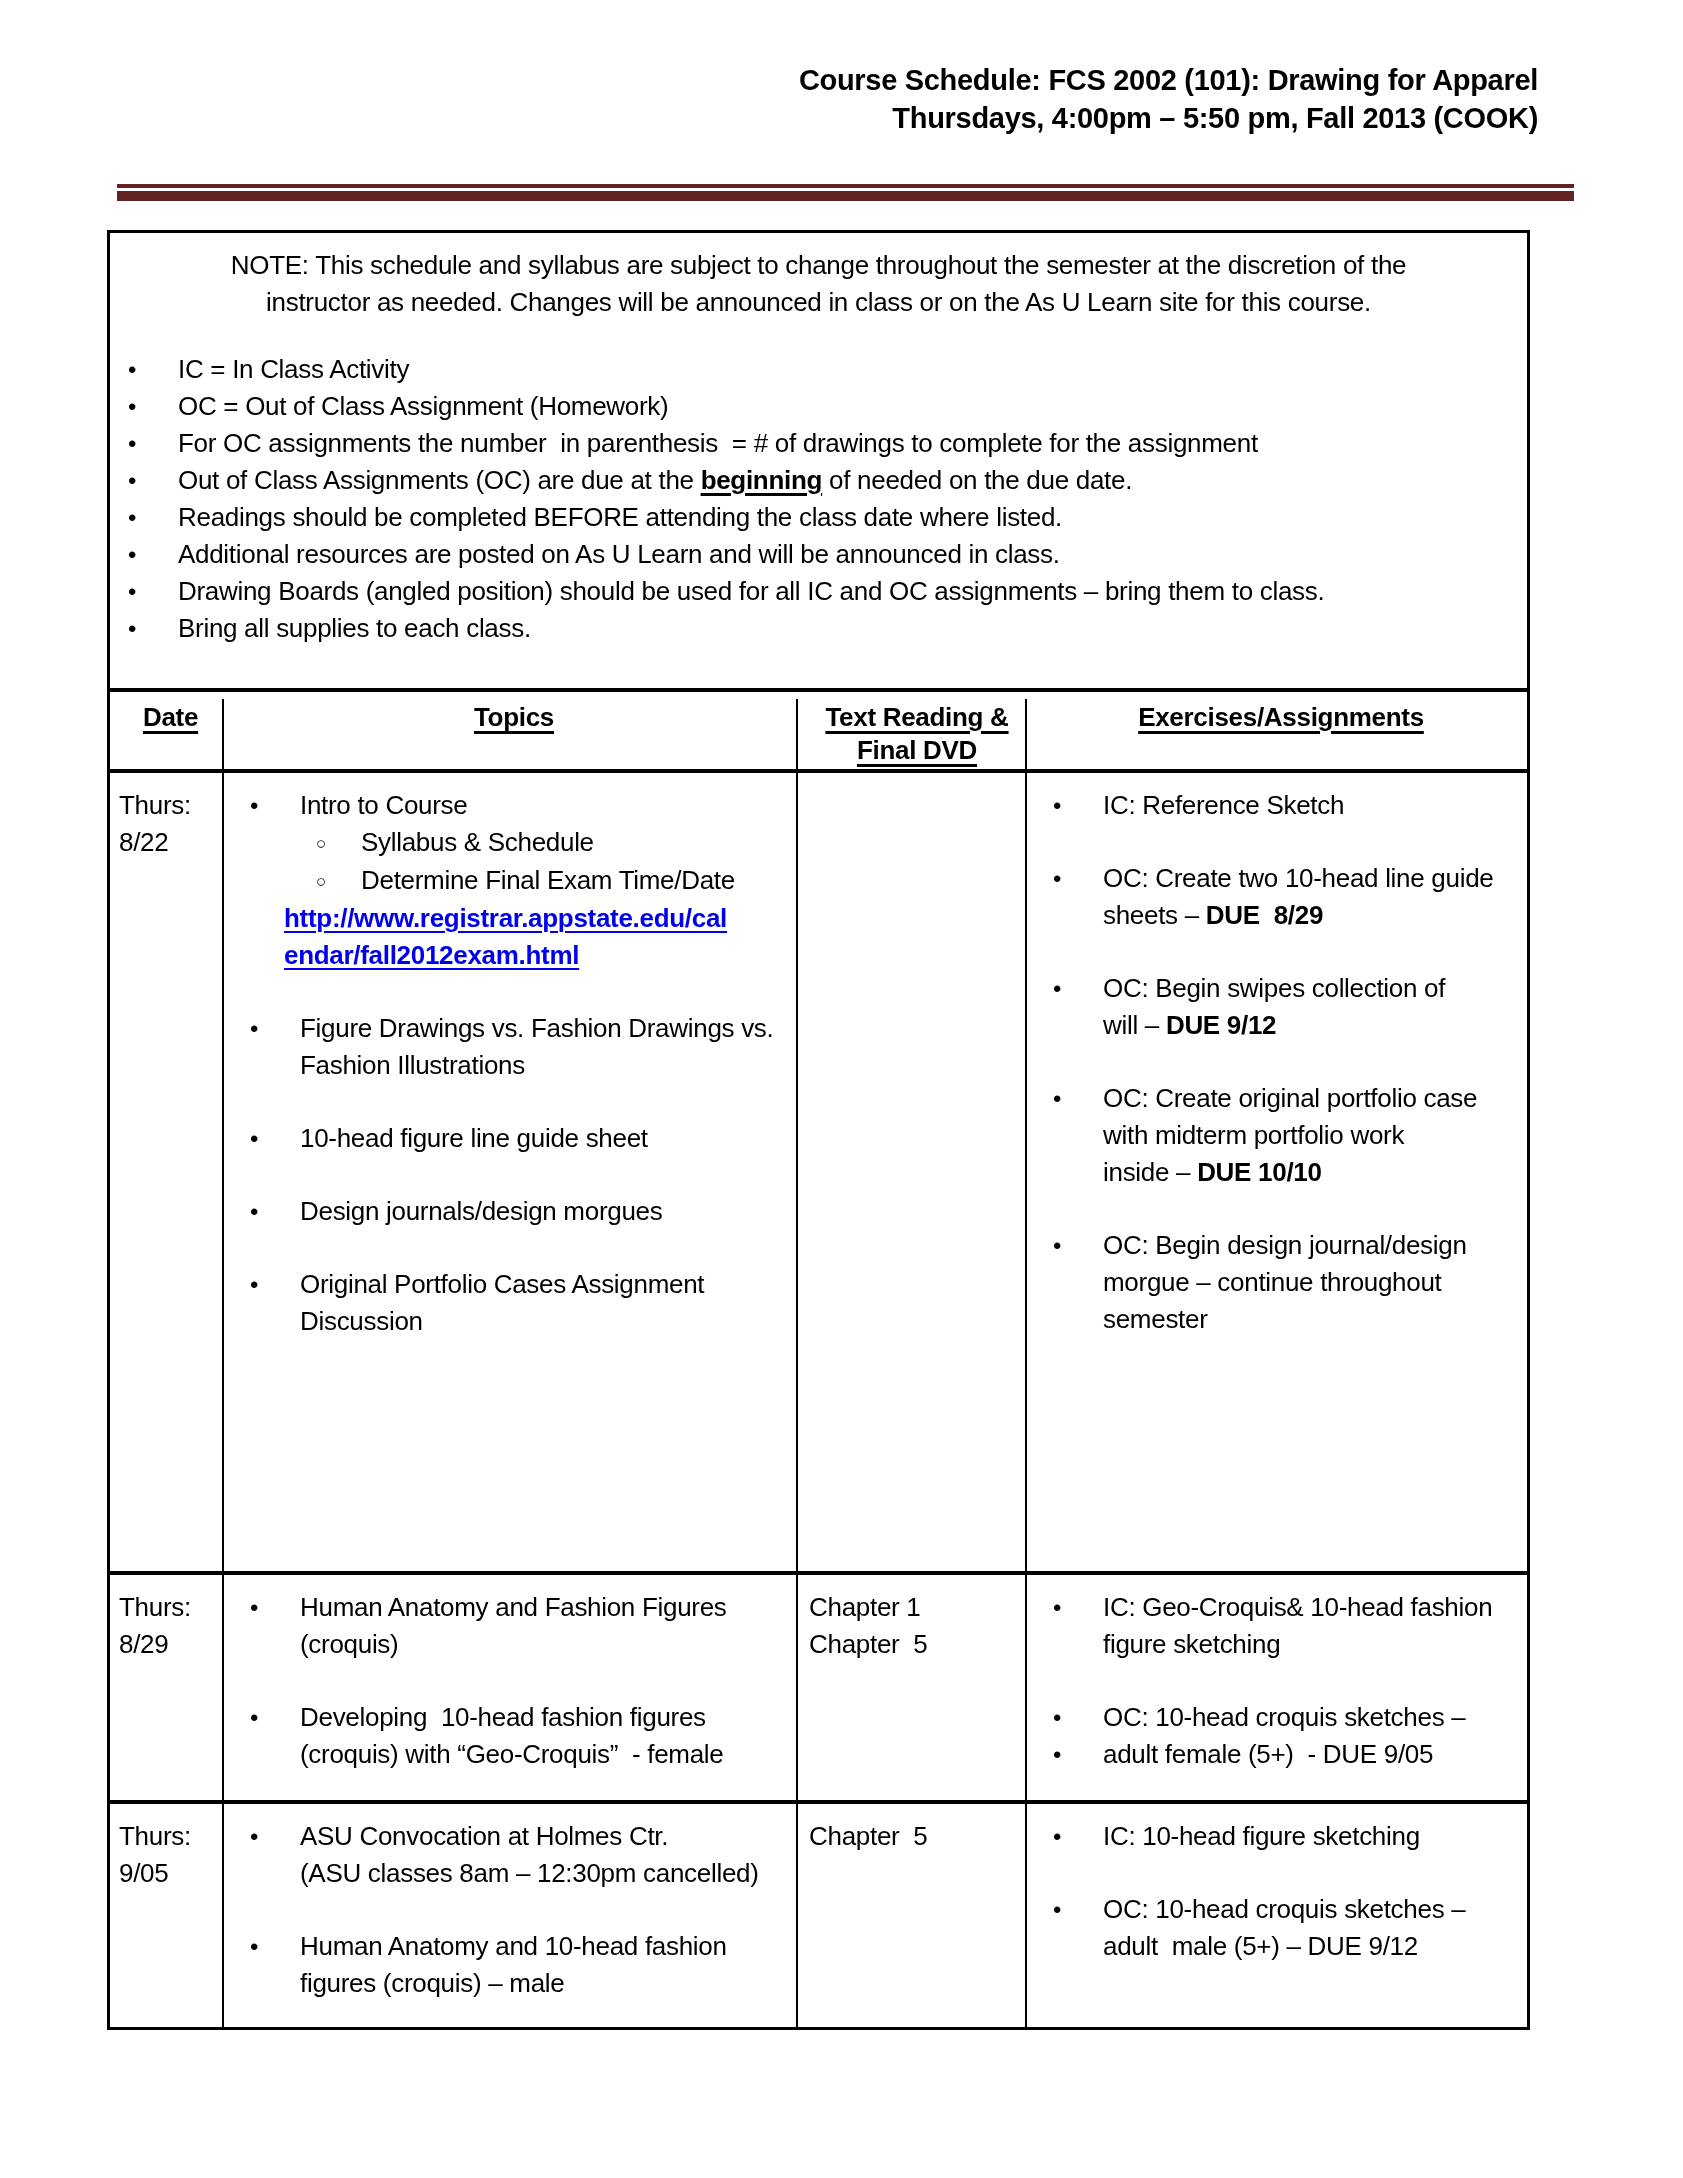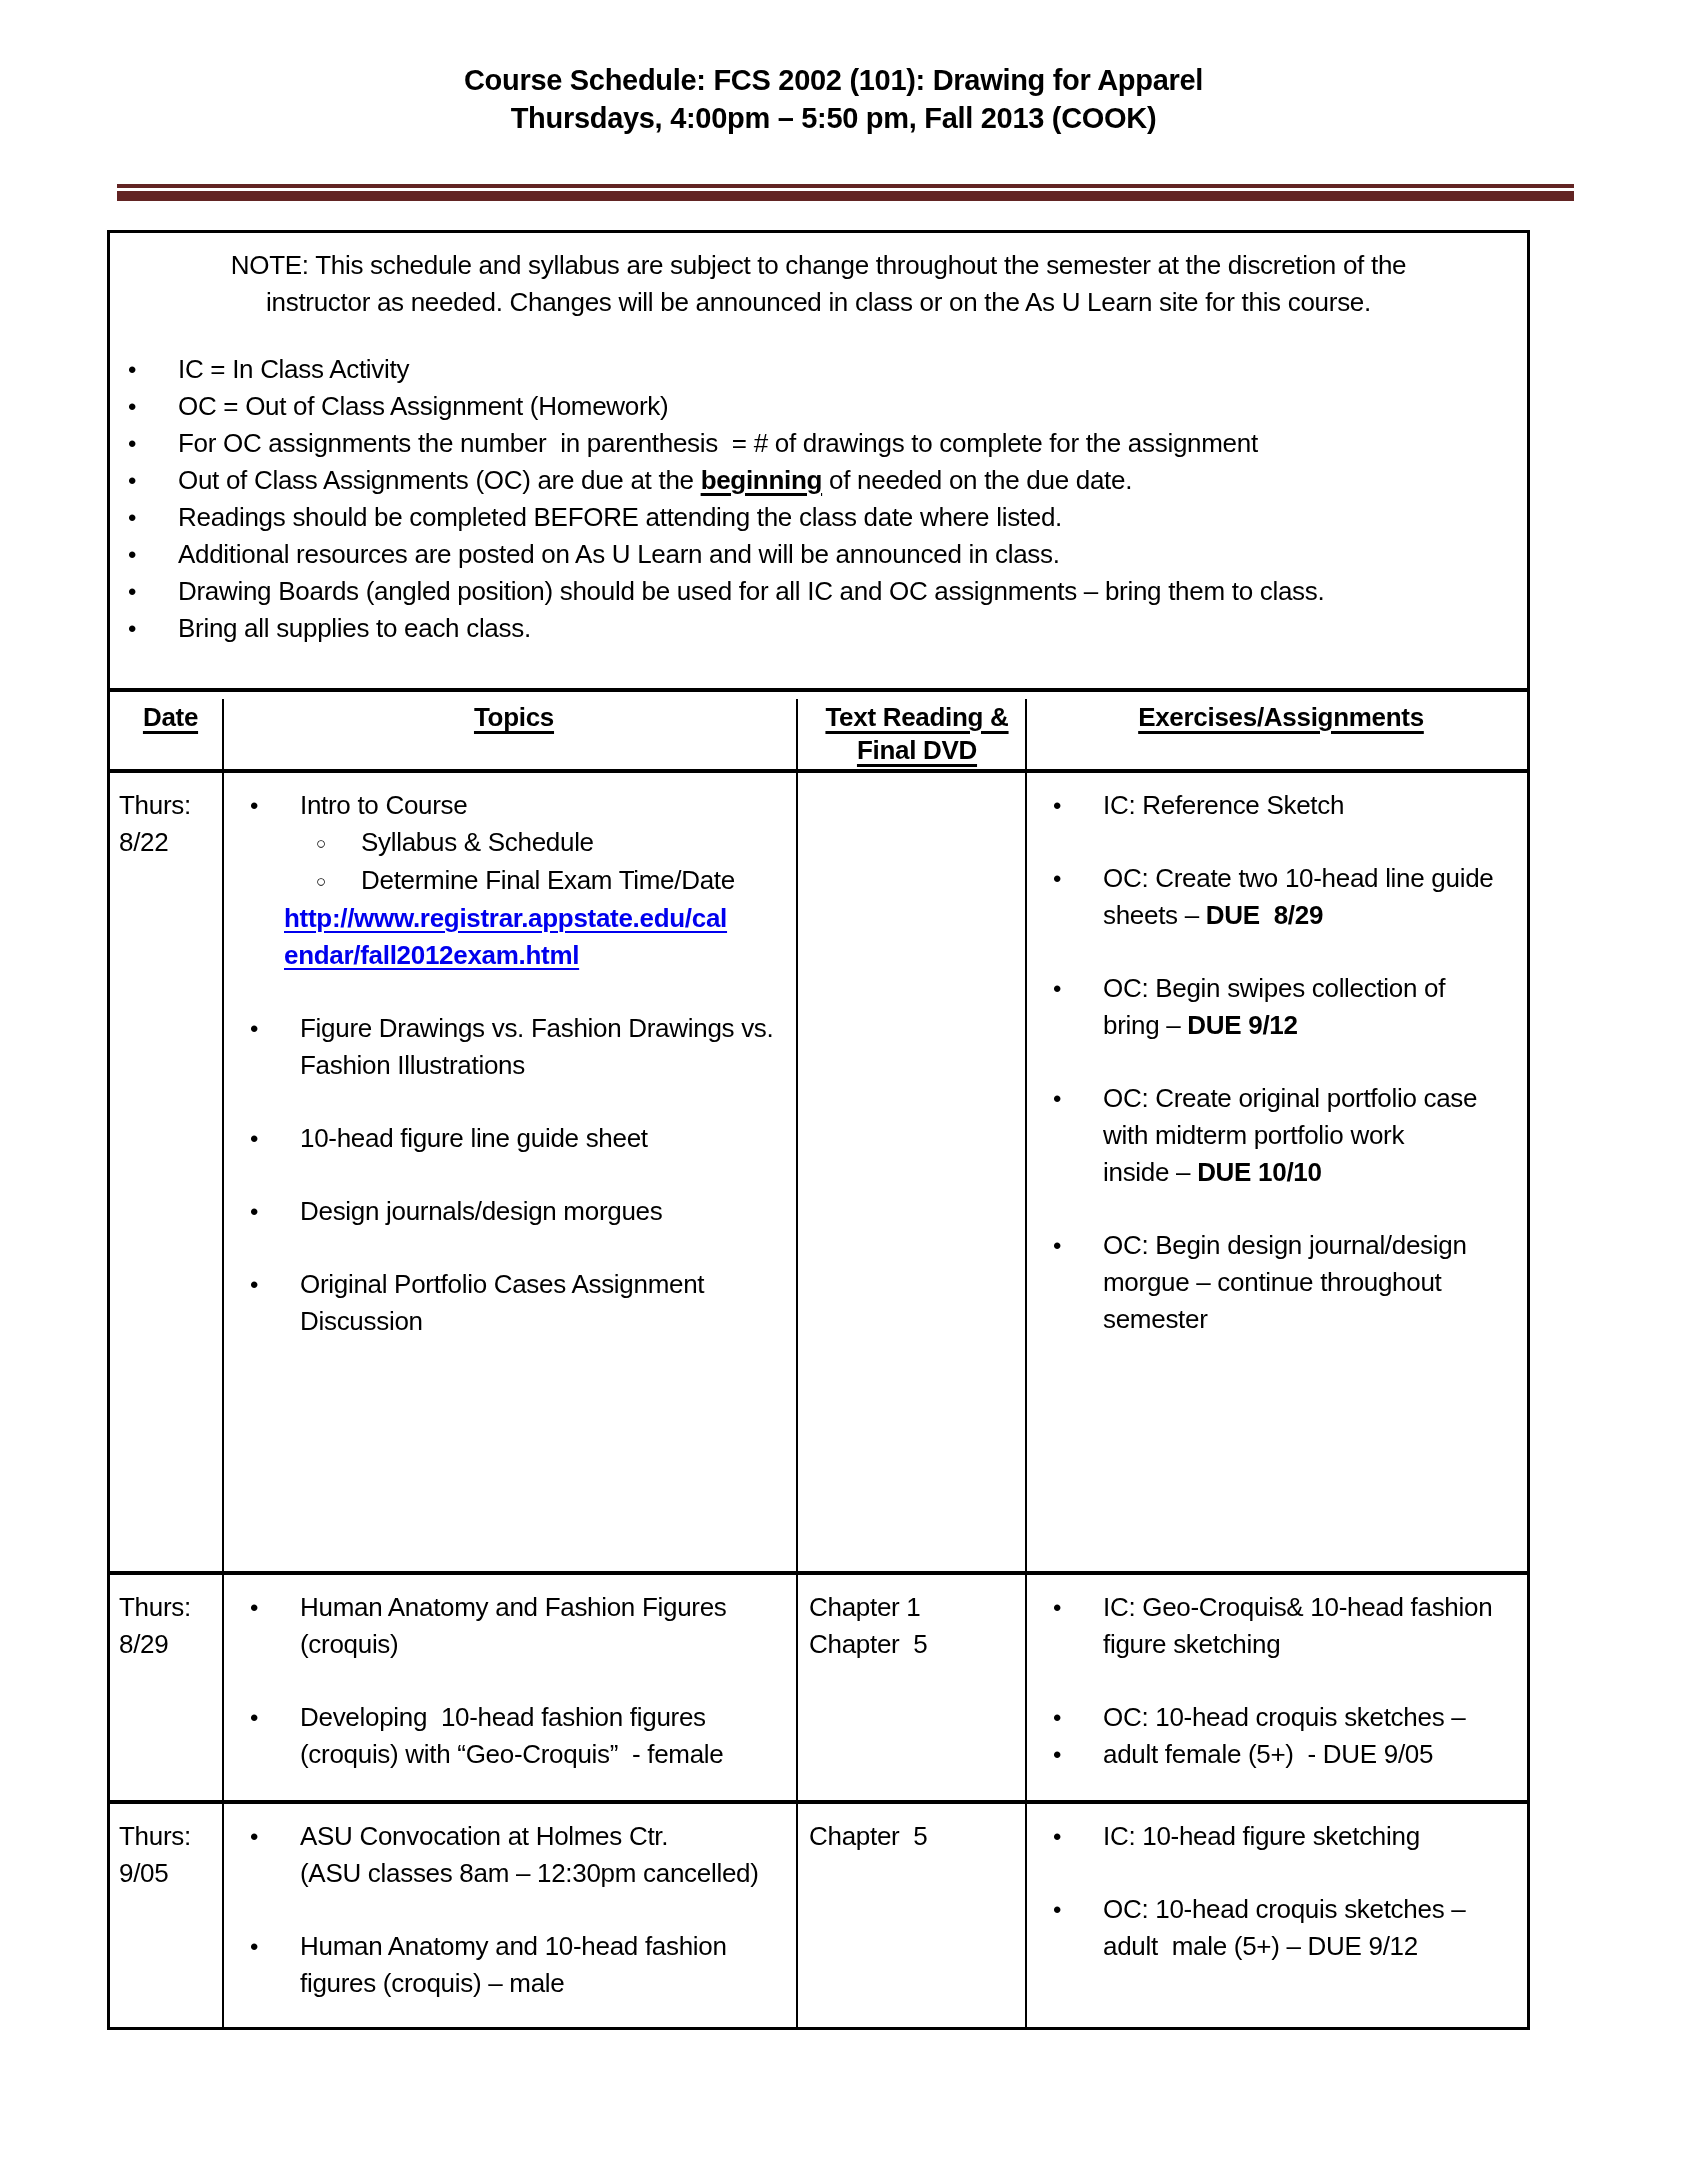--- a/index.html
+++ b/index.html
@@ -1,18 +1,18 @@
 <!DOCTYPE html>
 <html><head>
 <meta charset="utf-8">
 <style>
   html,body{margin:0;padding:0;background:#e8e8e8;}
   .page{position:relative;width:1683px;height:2178px;background:#ffffff;
         font-family:"Liberation Sans",sans-serif;color:#000;overflow:hidden;}
-  .title{position:absolute;top:61px;left:122px;width:1423px;text-align:center;
+  .title{position:absolute;top:61px;left:115px;width:1423px;text-align:right;
          font-weight:bold;font-size:29px;line-height:38px;letter-spacing:-0.3px;}
   .rule{position:absolute;left:117px;top:184px;width:1457px;}
   .rule-thin{height:4px;}
   .rule-gap{height:3px;background:#ffffff;}
   .rule-thick{height:10px;}
   .doc{position:absolute;left:107px;top:230px;width:1423px;border:3px solid #000;
        box-sizing:border-box;font-size:26px;line-height:37px;letter-spacing:-0.3px;}
   .note{height:441px;border-bottom:4px solid #000;padding-top:14px;box-sizing:content-box;}
   .note-head{text-align:center;}
   .note-head div{white-space:pre;}
@@ -216,21 +216,21 @@
               <div class="txt">
                 <div class="line"><span>OC: Create two 10-head line guide</span></div>
                 <div class="line"><span>sheets – </span><span style="font-weight: bold;">DUE  8/29</span></div>
               </div>
             </div>
             <div class="spacer" style="height: 36px;"></div>
             <div class="li l1">
               <span class="marker m1">•</span>
               <div class="txt">
                 <div class="line"><span>OC: Begin swipes collection of</span></div>
-                <div class="line"><span>bring – </span><span style="font-weight: bold;">DUE 9/12</span></div>
+                <div class="line"><span>will – </span><span style="font-weight: bold;">DUE 9/12</span></div>
               </div>
             </div>
             <div class="spacer" style="height: 36px;"></div>
             <div class="li l1">
               <span class="marker m1">•</span>
               <div class="txt">
                 <div class="line"><span>OC: Create original portfolio case</span></div>
                 <div class="line"><span>with midterm portfolio work</span></div>
                 <div class="line"><span>inside – </span><span style="font-weight: bold;">DUE 10/10</span></div>
               </div>

